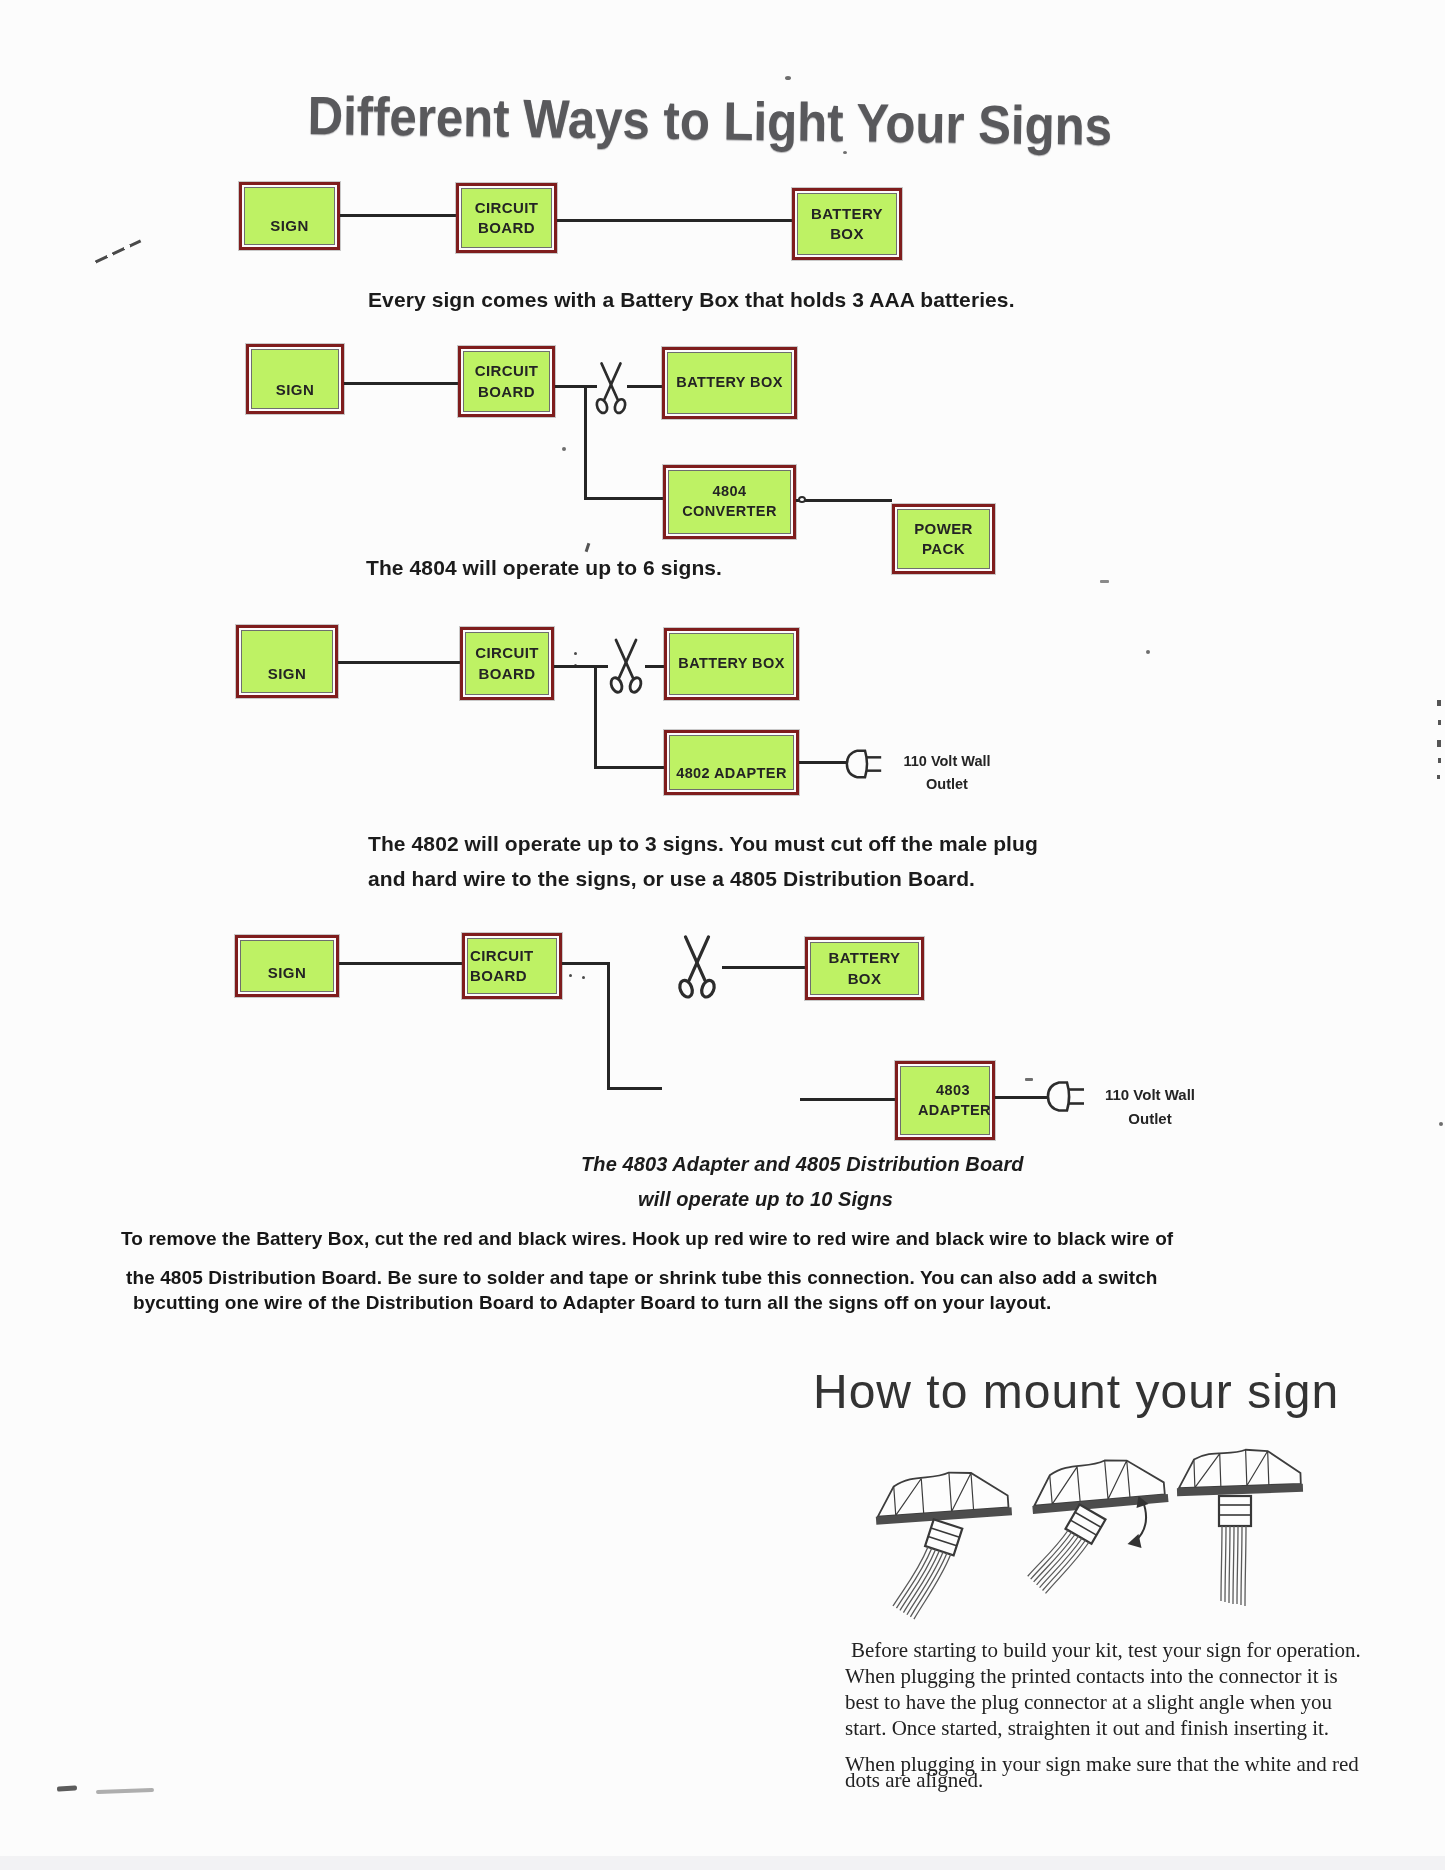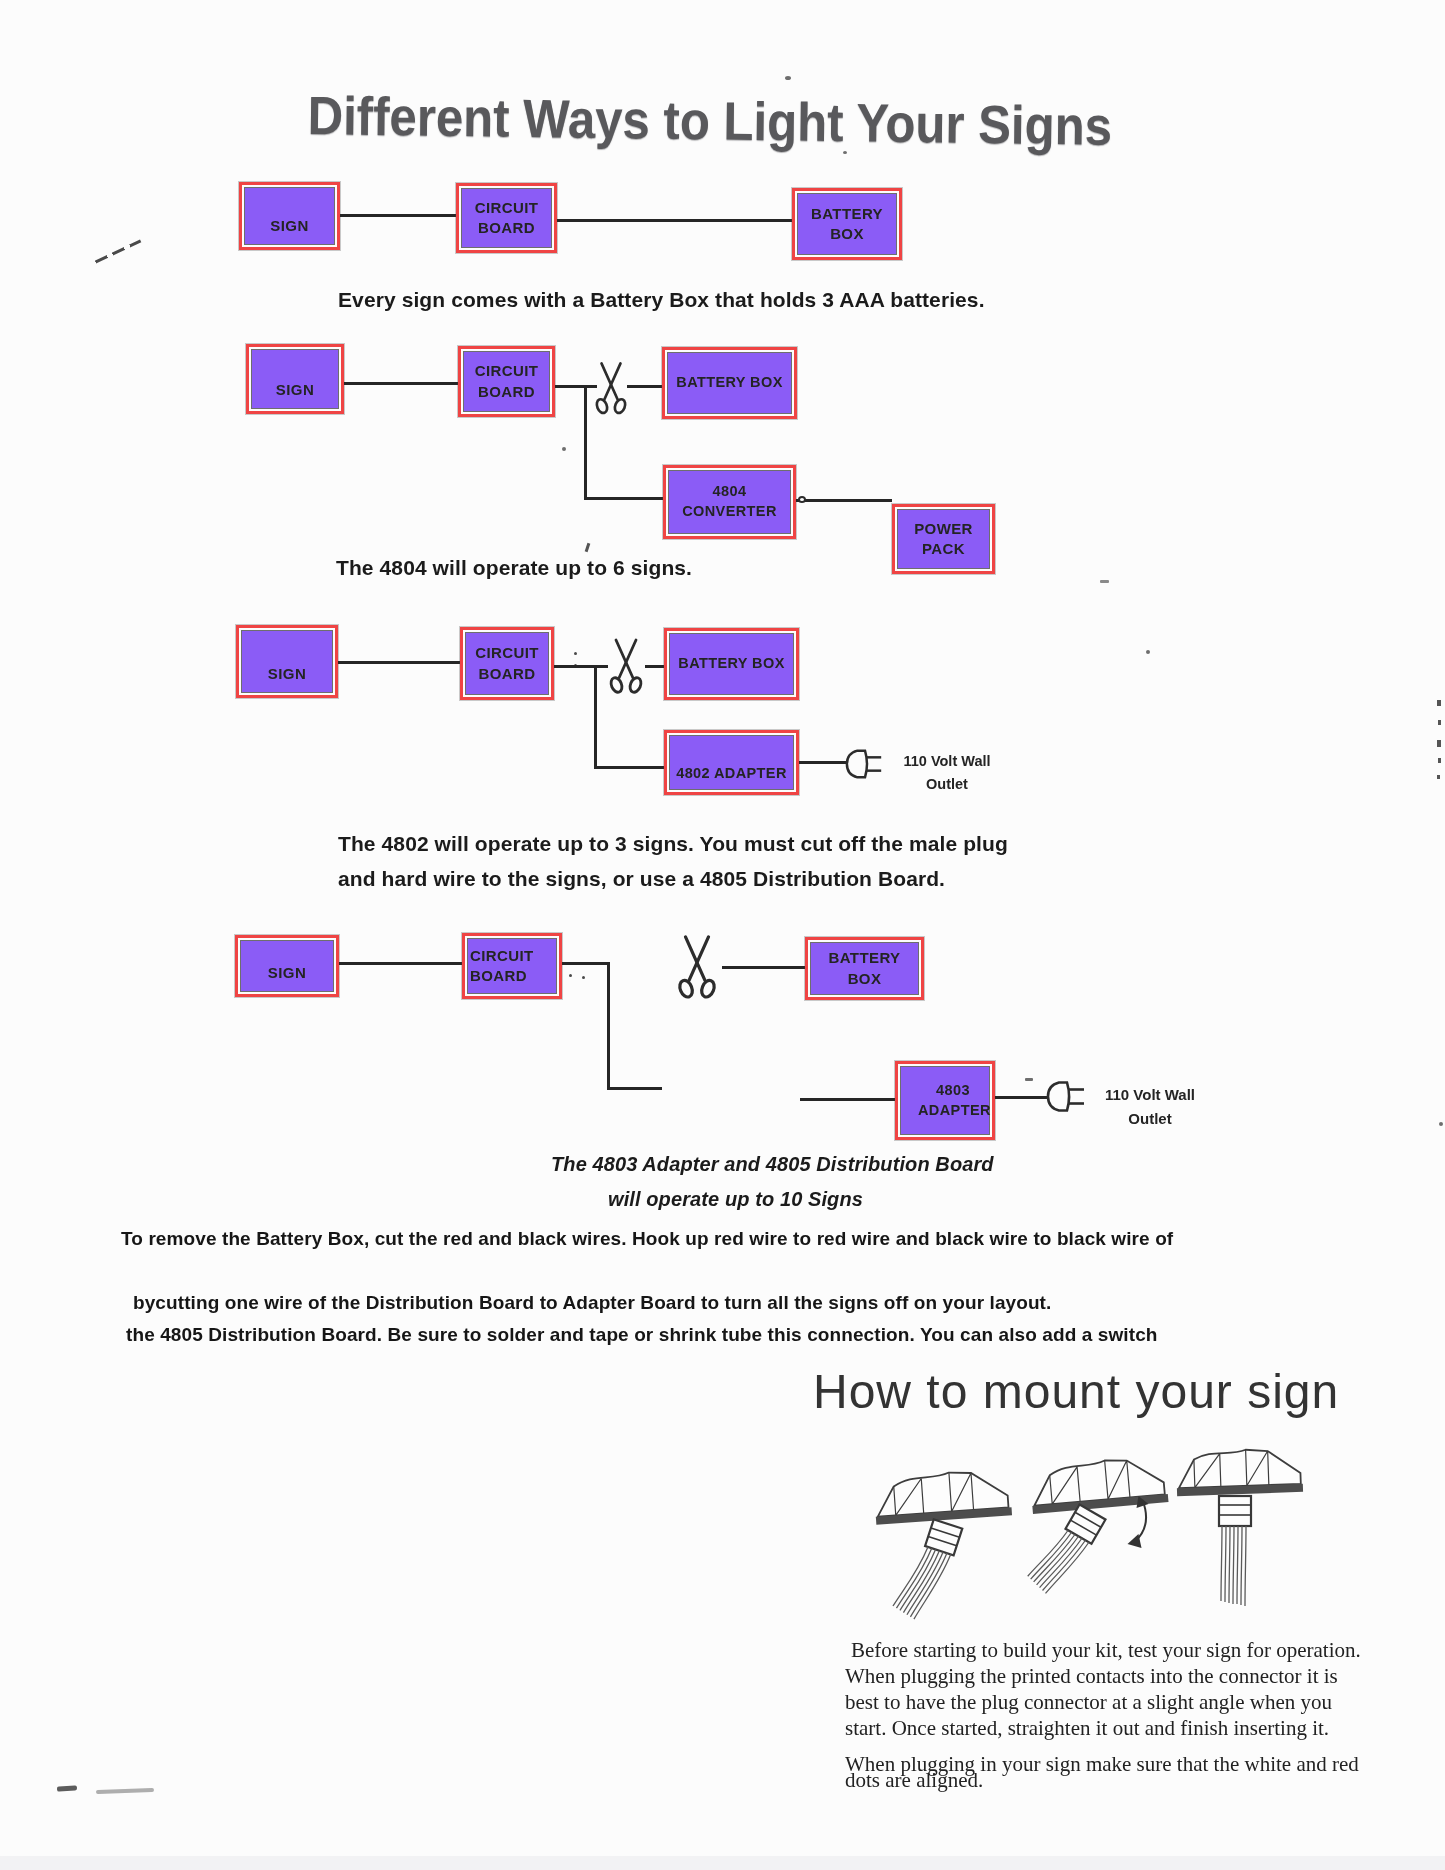--- a/index.html
+++ b/index.html
@@ -6,33 +6,33 @@
   #page{position:relative;width:1445px;height:1870px;background:#fcfcfc;overflow:hidden;
         font-family:"Liberation Sans",sans-serif;color:#1d1d1d;}
   
   .main-title{position:absolute;left:308px;top:84px;font-size:54px;font-weight:bold;
       color:#59595c;letter-spacing:0px;white-space:nowrap;
       transform:scaleX(.91) rotate(.7deg);transform-origin:left top;
       text-shadow:0 1px 1px rgba(90,90,95,.45);}
   .mount-title{position:absolute;left:813px;top:1364px;font-size:48px;font-weight:400;
       color:#333;letter-spacing:1px;white-space:nowrap;}
   
-  .box{position:absolute;box-sizing:border-box;border:3px solid #ef4444;background:#8b5cf6;
+  .box{position:absolute;box-sizing:border-box;border:3px solid #7f1d1d;background:#bef264;
       box-shadow:0 0 0 1px rgba(70,70,70,.28), inset 0 0 0 2px #fcfcfc, inset 0 0 0 3px #6e6e6e;
       display:flex;align-items:center;justify-content:center;text-align:center;
       font-size:15px;font-weight:bold;line-height:1.35;letter-spacing:.4px;color:#242424;}
   .box.low{align-items:flex-end;}
   .box.low span{padding-bottom:11px;}
   .box.leftalign{justify-content:flex-start;text-align:left;}
   .box.leftalign span{padding-left:5px;}
   
   .hline{position:absolute;height:3px;background:#262626;}
   .vline{position:absolute;width:3px;background:#262626;}
   
-  .caption{position:absolute;font-size:21px;font-weight:bold;color:#1b1b1b;white-space:nowrap;letter-spacing:.1px;}
+  .caption{position:absolute;font-size:21px;font-weight:bold;color:#1b1b1b;white-space:nowrap;letter-spacing:.1px;margin-left:30px;}
   .caption.it{font-style:italic;font-size:20px;}
   .notes-line{position:absolute;font-size:19px;font-weight:bold;color:#161616;white-space:nowrap;letter-spacing:.1px;}
   .serif-line{position:absolute;font-family:"Liberation Serif",serif;font-size:21px;color:#222;white-space:nowrap;}
   .outlet-label{position:absolute;font-size:14.5px;font-weight:bold;color:#242424;text-align:center;line-height:1.6;}
   
   .speck{position:absolute;background:#6e6e6e;border-radius:50%;}
   .mark{position:absolute;background:#555;}
   .pen-slash{position:absolute;left:93px;top:250px;width:50px;height:3px;transform:rotate(-25deg);
       background:repeating-linear-gradient(90deg,#4a4a4a 0 13px,transparent 13px 19px);}
   .smudge1{position:absolute;left:57px;top:1786px;width:20px;height:5px;background:#5c5c5c;transform:rotate(-4deg);border-radius:2px;}
@@ -173,21 +173,21 @@
       <line x1="22" y1="10" x2="38" y2="10"></line>
         <line x1="22" y1="24" x2="38" y2="24"></line>
     </g>
   </svg>
   <div class="outlet-label" style="left:1094px;top:1083px;width:112px;font-size:15px;">110 Volt Wall Outlet</div>
   <div class="speck" style="left:1025px;top:1078px;width:8px;height:3px;border-radius:1px;"></div>
   <div class="caption it" style="left:551px;top:1153px;">The  4803  Adapter and 4805 Distribution Board</div>
   <div class="caption it" style="left:608px;top:1188px;">will operate up to 10 Signs</div>
 
   <div class="notes-line" style="left:121px;top:1228px;">To remove the Battery Box, cut the red and black wires. Hook up red wire to red wire and black wire to black wire of</div>
-  <div class="notes-line" style="left:126px;top:1324px;">the 4805 Distribution Board. Be sure to solder and tape or shrink tube this connection. You can also add a switch</div>
+  <div class="notes-line" style="left:126px;top:1267px;">the 4805 Distribution Board. Be sure to solder and tape or shrink tube this connection. You can also add a switch</div>
   <div class="notes-line" style="left:133px;top:1292px;">bycutting one wire of the Distribution Board to Adapter Board to turn all the signs off on your layout.</div>
 
   <div class="mount-title">How to mount your sign</div>
 
   <svg style="left:874px;top:1462px;" width="140" height="160" viewBox="0 0 140 160">
     <g transform="rotate(-4 70 55)">
       <path d="M4,50 L22,21 C42,9 60,18 78,11 L100,13 L135,38 L135,50 Z" fill="#fdfdfd" stroke="#3d3d3d" stroke-width="1.8"></path>
       <path d="M22,21 L22,50 M50,15 L50,50 M78,11 L78,50 M100,13 L100,50 M50,15 L22,50 M100,13 L78,50" stroke="#3d3d3d" stroke-width="1.2" fill="none"></path>
       <rect x="2" y="50" width="136" height="8" fill="#4d4d4d"></rect>
     </g>

